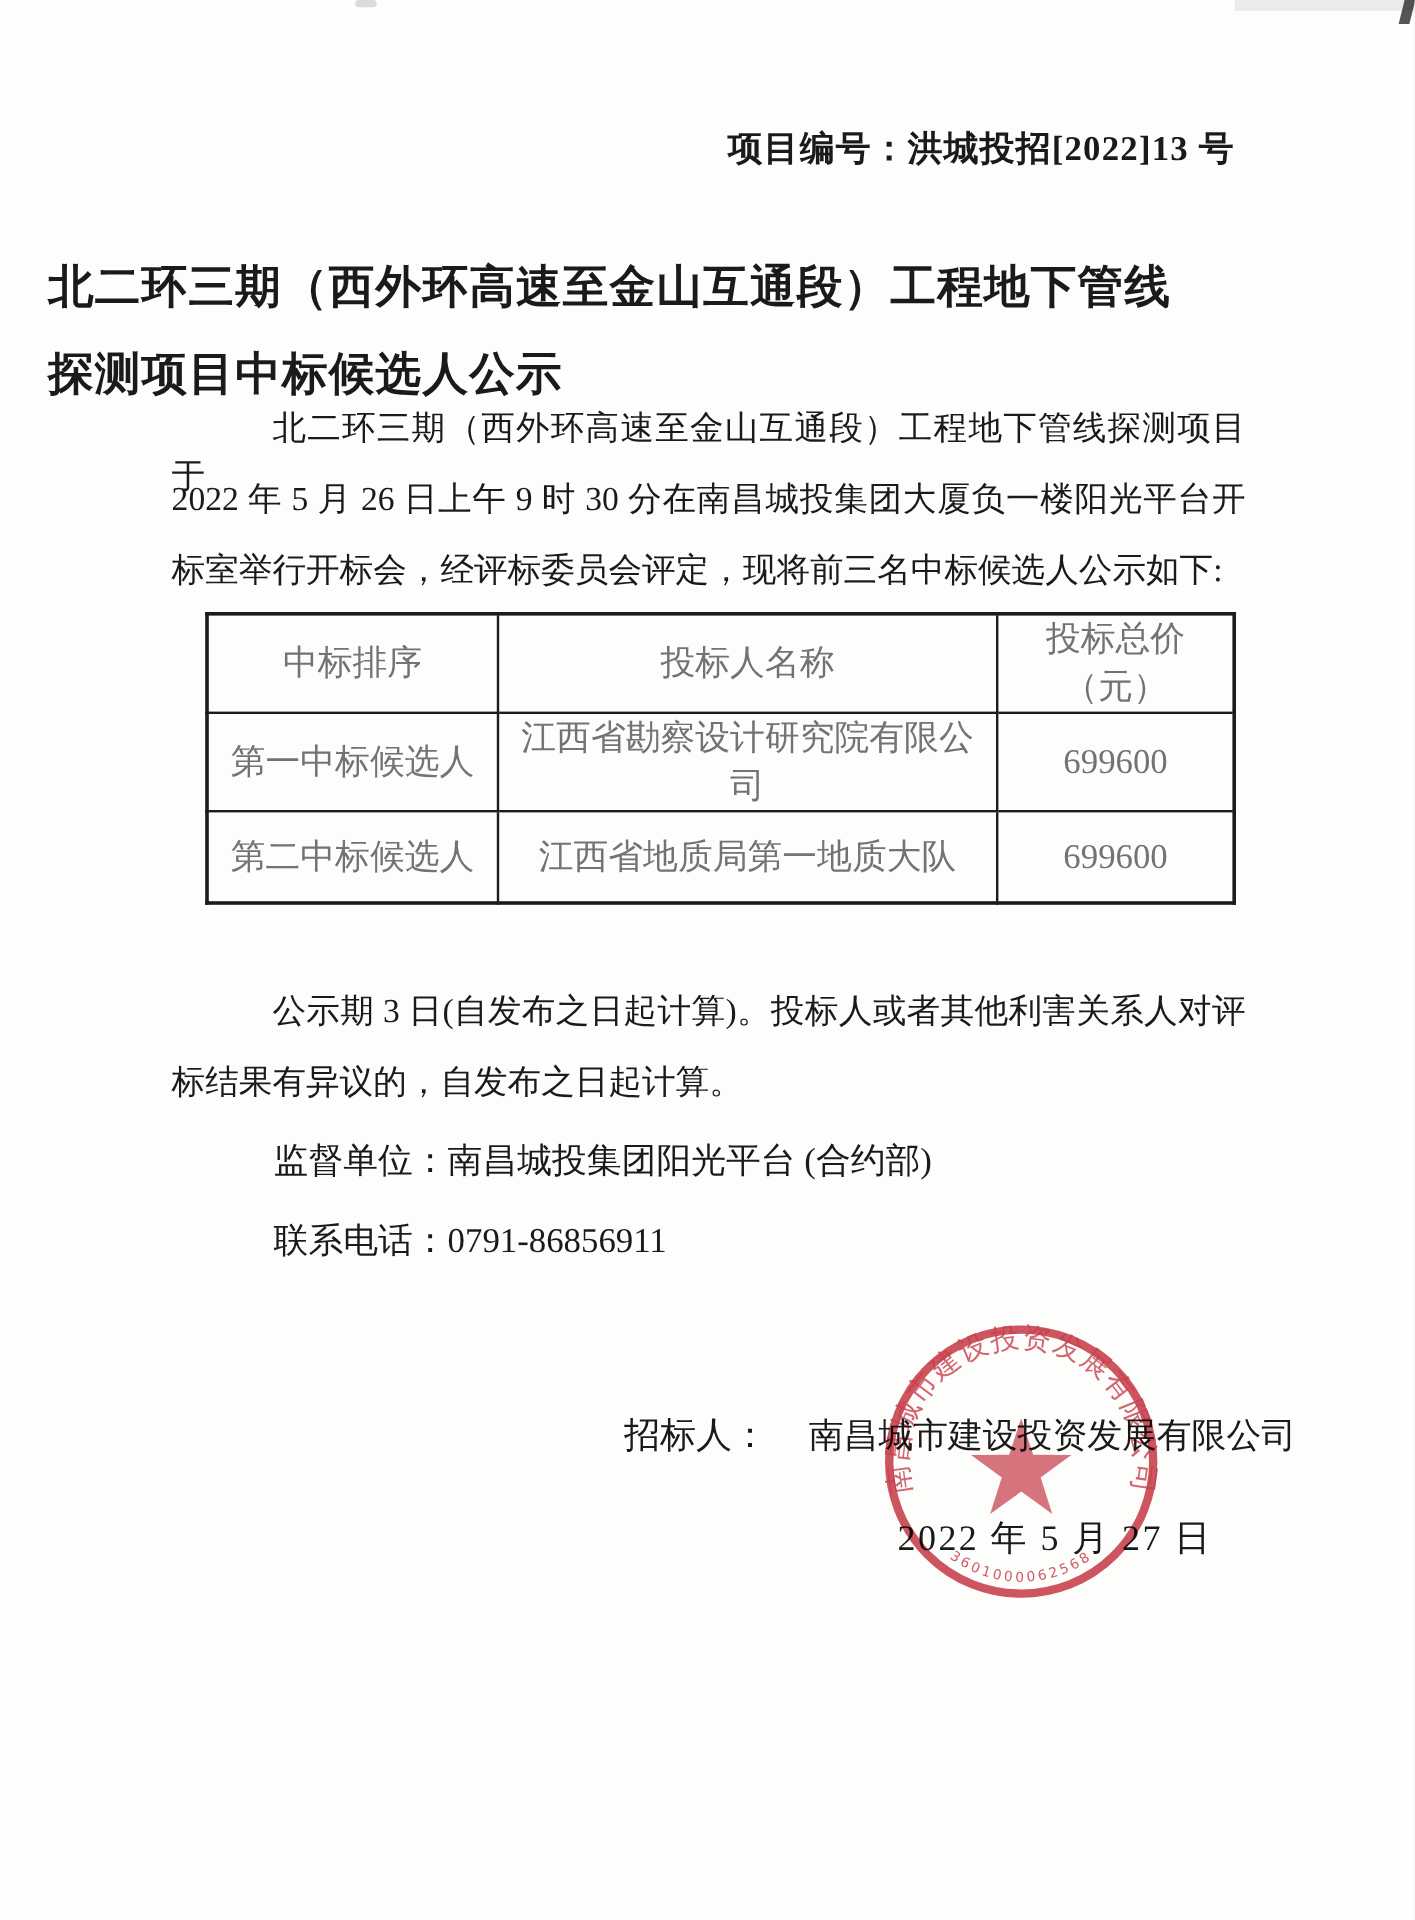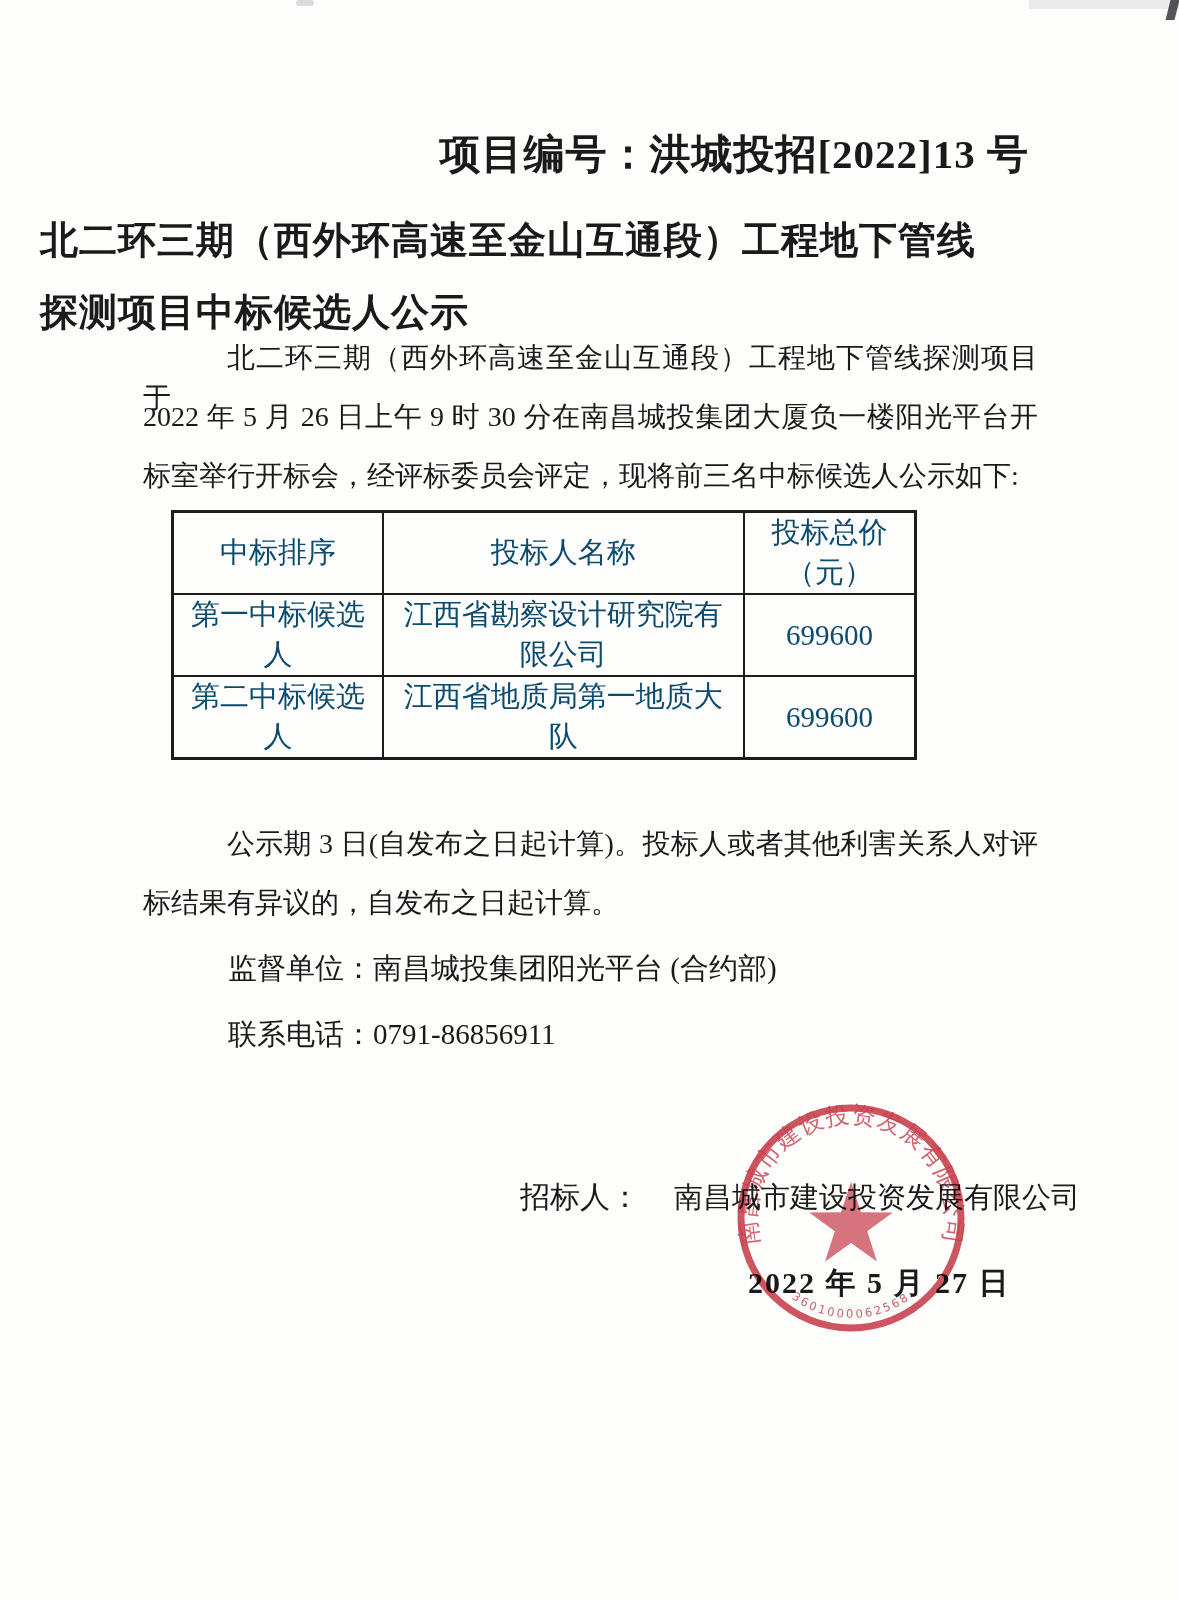--- a/index.html
+++ b/index.html
@@ -12,43 +12,43 @@
     font-family:"Liberation Serif","DejaVu Serif",serif;
     color:#1a1a1a;
   }
   
   .artifact{position:absolute;background:#9a9aa0;}
   .artifact.a1{left:296px;top:0;width:18px;height:6px;opacity:.35;border-radius:3px;}
   .artifact.a2{right:0;top:0;width:150px;height:9px;opacity:.18;}
   .artifact.a3{right:2px;top:0;width:9px;height:20px;opacity:.8;background:#2a2a30;transform:skewX(-14deg);}
 
   .doc-number{
-    position:absolute;top:127px;right:150px;
-    font-size:41px;font-weight:bold;letter-spacing:1px;
+    position:absolute;top:104px;right:150px;
+    font-size:29px;font-weight:bold;letter-spacing:1px;
   }
   .title{
     position:absolute;left:40px;right:0;top:204px;
     text-align:left;font-weight:bold;font-size:38px;line-height:72px;
     letter-spacing:1px;
   }
   .intro{
     position:absolute;left:143px;top:338px;width:895px;
     font-size:28px;
   }
   .intro .line, .notice .line{
     height:59px;line-height:40px;white-space:nowrap;
     text-align:justify;
   }
   .jline{text-align:justify;text-align-last:justify;white-space:normal !important;}
   .indent{text-indent:84px;}
 
   table.results{
-    position:absolute;left:171px;top:510px;width:746px;
+    position:absolute;left:171px;top:510px;width:859px;
     border-collapse:collapse;table-layout:fixed;
-    font-size:29px;color:#0c4a6e;
+    font-size:29px;color:#737373;
   }
   table.results td{
     border:2px solid #1c1c1c;text-align:center;vertical-align:middle;
     padding:0 6px;overflow:hidden;
   }
   table.results{border:3px solid #1c1c1c;}
   tr.hrow td{height:72px;}
   tr.drow td{height:74px;}
   .col-rank{width:28%;}
   .col-bidder{width:49.5%;}
@@ -67,21 +67,20 @@
 
   .sign-row{
     position:absolute;left:520px;top:1176px;
     font-size:30px;height:42px;line-height:42px;white-space:nowrap;
   }
   .sign-row .company{margin-left:34px;font-size:29px;}
   .date-line{
     position:absolute;left:748px;top:1262px;
     font-size:30px;height:42px;line-height:42px;white-space:nowrap;
     letter-spacing:2px;
-    font-weight:bold;
   }
 
   .stamp{
     position:absolute;left:731px;top:1098px;width:240px;height:240px;
     mix-blend-mode:multiply;opacity:.93;
     pointer-events:none;
   }
 </style>
 </head>
 <body>

